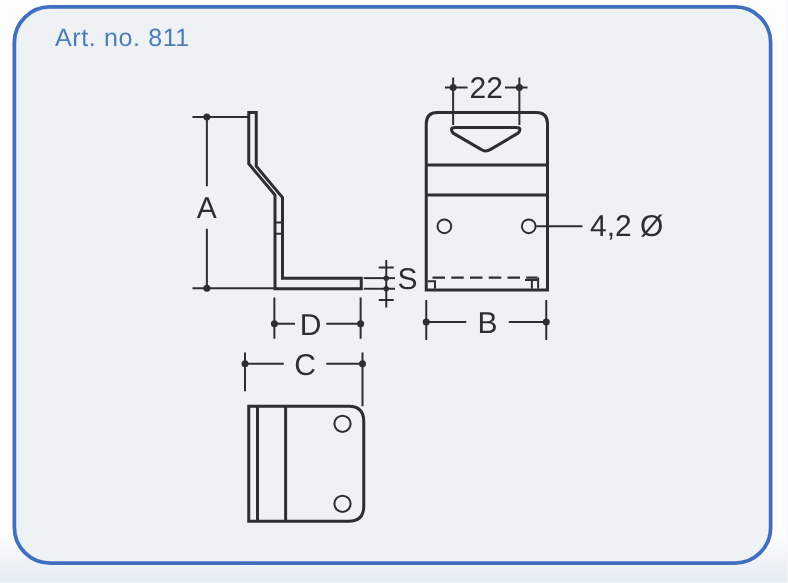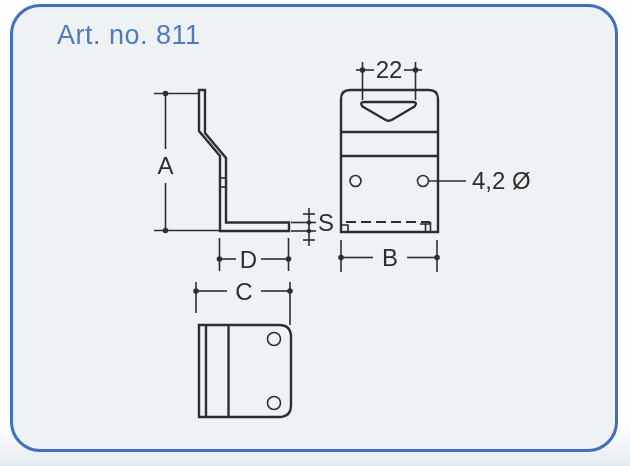--- a/index.html
+++ b/index.html
@@ -25,24 +25,23 @@
     height: 448px;
     border: 3px solid #3f6fbe;
     border-radius: 30px;
     background: #eef2f5;
     box-sizing: border-box;
   }
   .card-title {
     position: absolute;
     left: 44px;
     top: 20px;
-    font-size: 27px;
+    font-size: 20px;
     letter-spacing: 0.5px;
     color: #4e7cb8;
-    margin-left: 13px;
   }
   svg.drawing {
     position: absolute;
     left: 0;
     top: 0;
     width: 630px;
     height: 466px;
   }
   svg .outline {
     fill: none;

